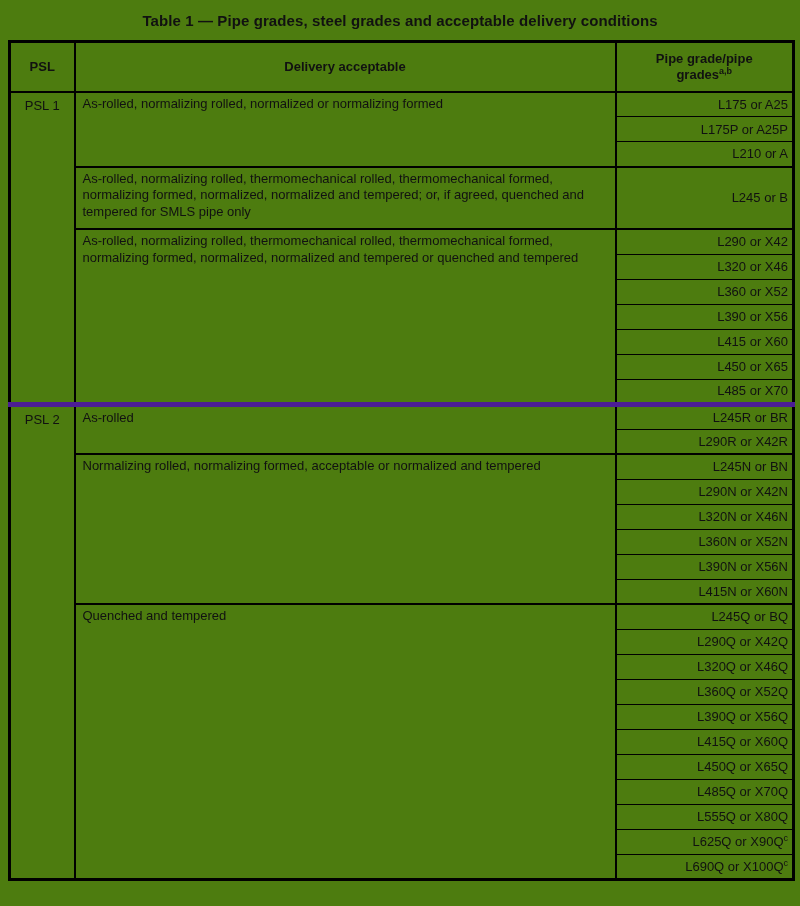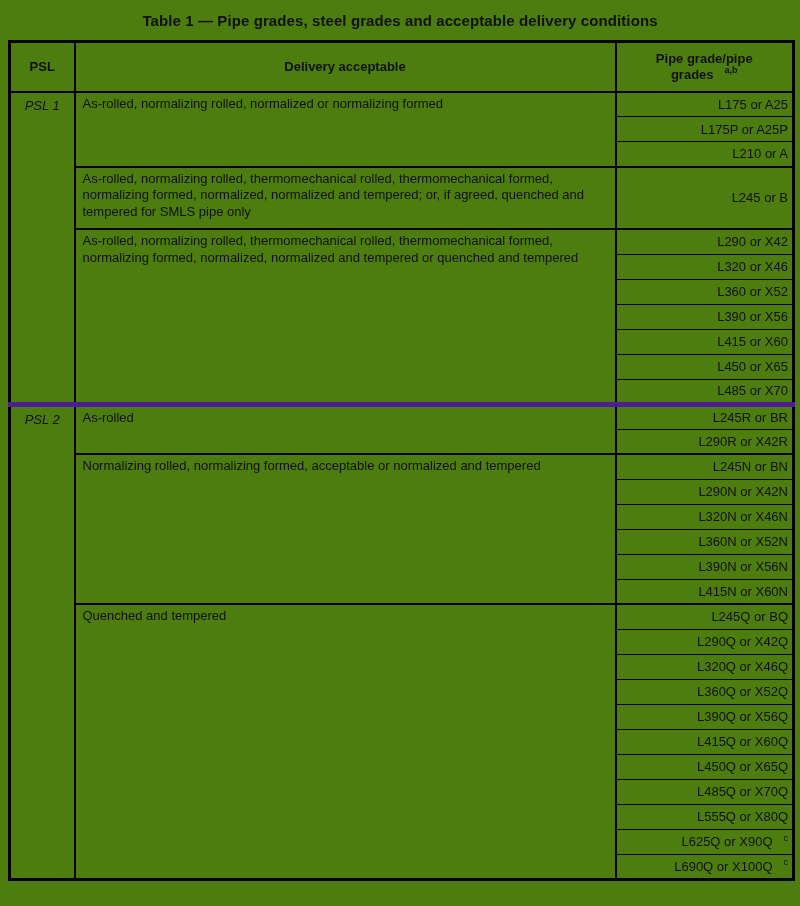--- a/index.html
+++ b/index.html
@@ -49,21 +49,20 @@
     text-align: center;
     vertical-align: middle;
     line-height: 1.25;
     padding: 2px 4px;
   }
   td.psl {
     vertical-align: top;
     text-align: center;
     padding-top: 5px;
     font-size: 13px;
-    font-style: italic;
   }
   td.dc {
     vertical-align: top;
     text-align: left;
     padding: 3px 8px 7px 7px;
     line-height: 1.3;
     font-size: 13px;
     margin-left: 44px;
   }
   td.gr {
@@ -75,21 +74,21 @@
     border-top: 1px solid #000;
   }
   td.tall { height: 54px; }
   
   td.grp { border-top: 2px solid #000; }
   
   td.sec { border-top: 5px solid #4c1d95; }
   sup {
     font-size: 9px;
     line-height: 0;
-    margin-left: 11px;
+    margin-left: 0;
   }
 </style>
 </head>
 <body>
 
 <div class="page">
   <div class="title">Table 1 — Pipe grades, steel grades and acceptable delivery conditions</div>
 
   <table class="grades">
     <colgroup>

